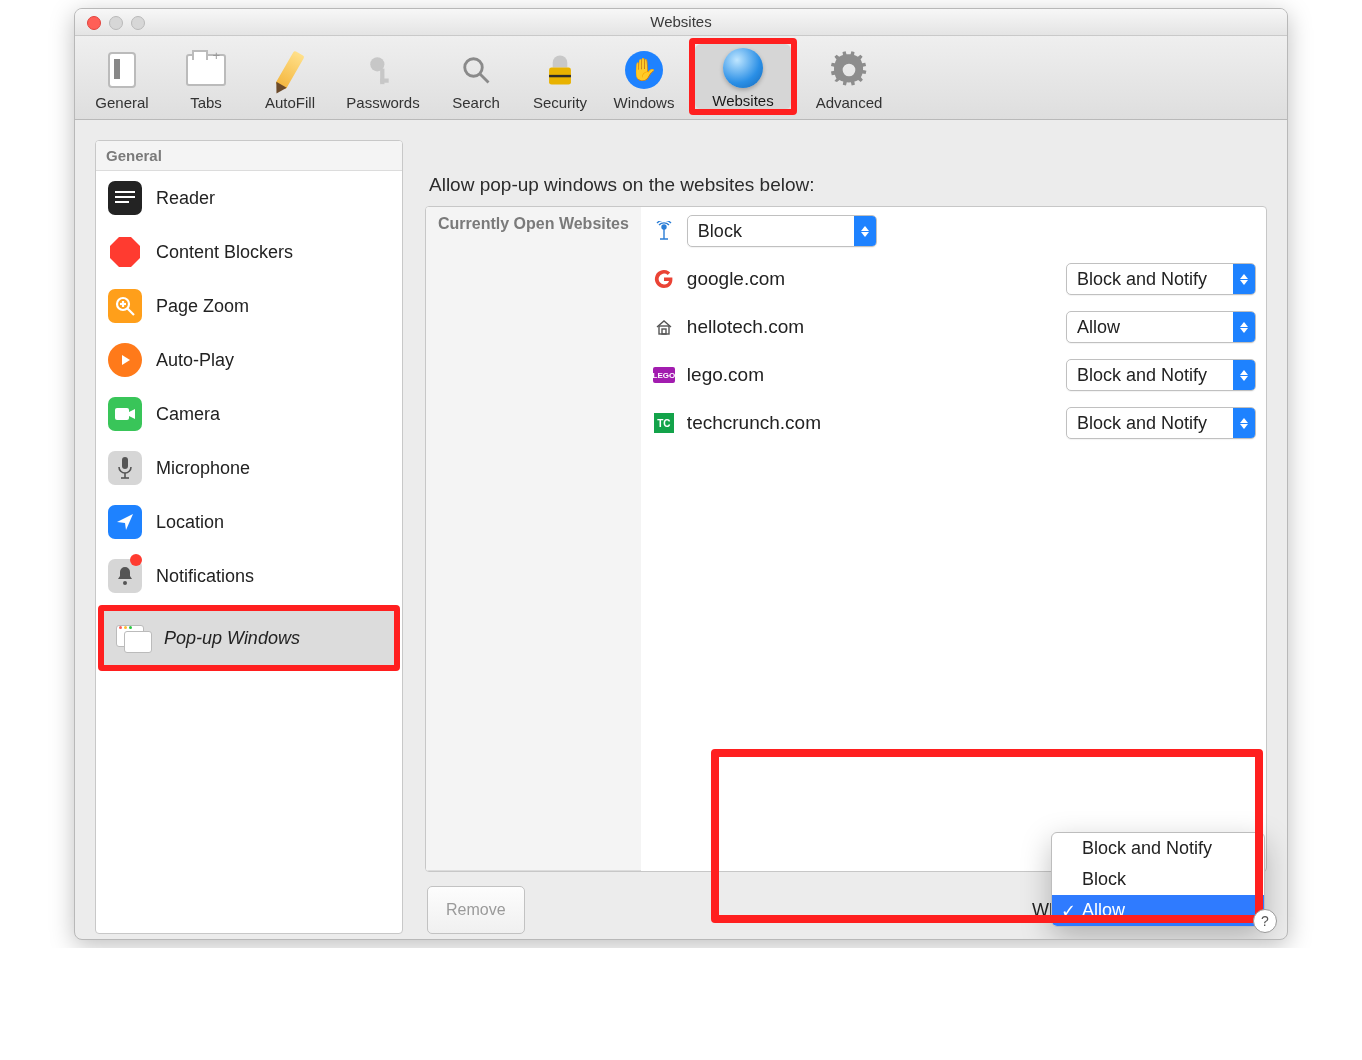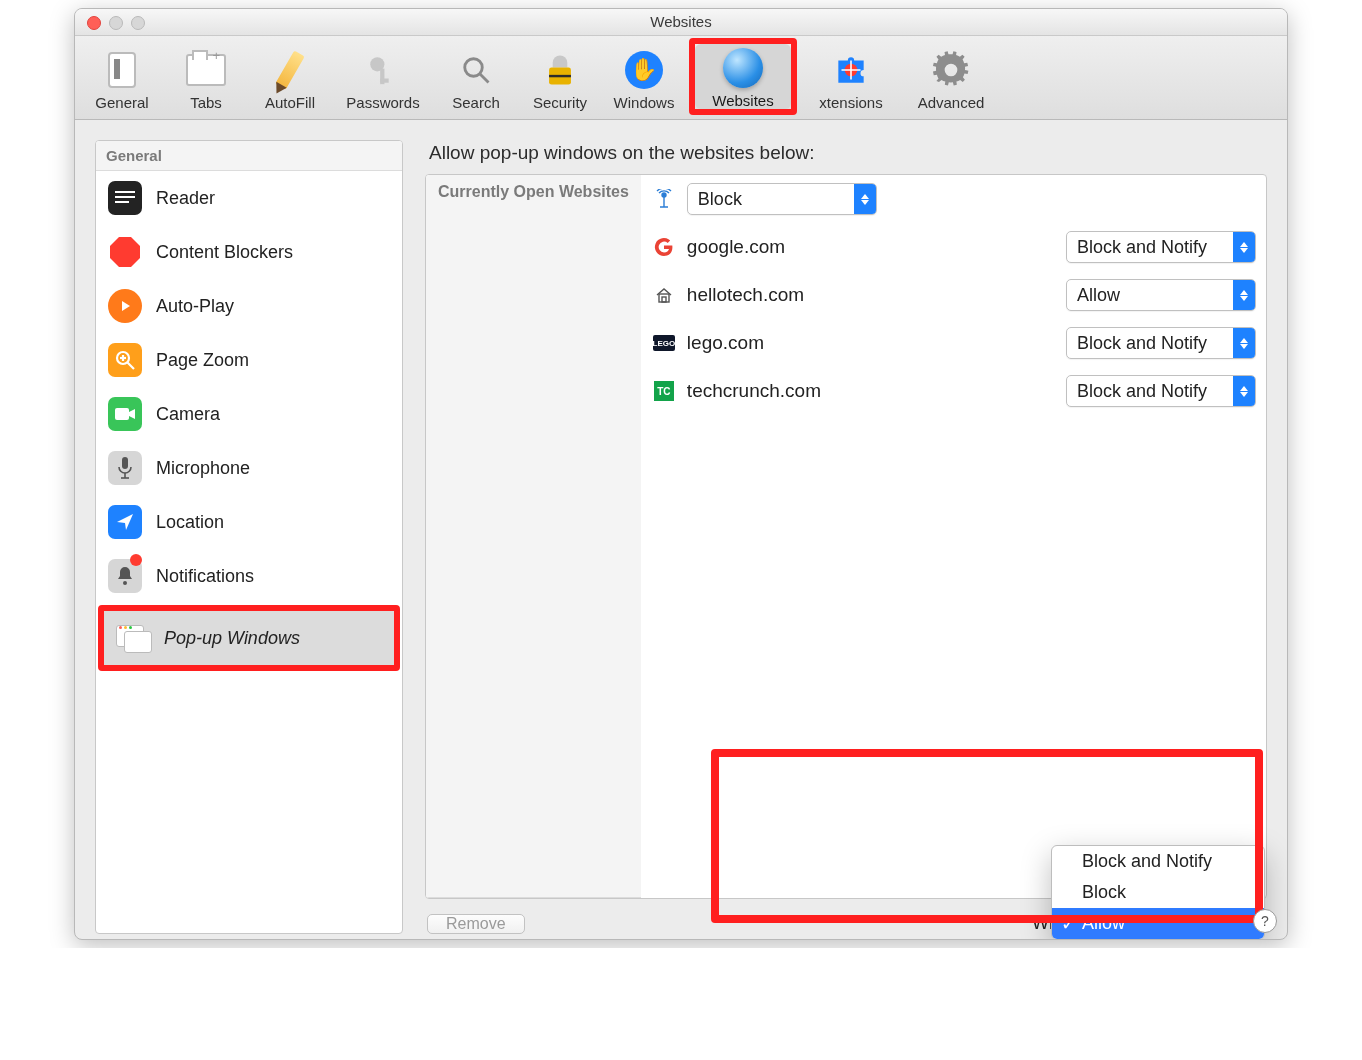--- a/index.html
+++ b/index.html
@@ -22,37 +22,37 @@
 
   .body{display:flex;padding:20px 20px 12px 20px;gap:22px;height:calc(100% - 26px - 88px - 22px);}
   .sidebar{width:306px;background:#fff;border:1px solid #c8c8c8;border-radius:4px;overflow:hidden;display:flex;flex-direction:column;}
   .side-head{font-size:15px;font-weight:600;color:#7a7a7a;padding:6px 10px;border-bottom:1px solid #dcdcdc;background:#f4f4f4;}
   .s-item{display:flex;align-items:center;gap:14px;padding:10px 12px;font-size:18px;color:#222;position:relative;}
   .s-item .sicon{width:34px;height:34px;border-radius:7px;display:flex;align-items:center;justify-content:center;font-size:18px;color:#fff;flex:0 0 34px;}
   .s-item.sel{background:#dcdcdc;}
   .side-redbox{margin:2px 2px 0 2px;font-style:italic;}
   .badge{position:absolute;width:12px;height:12px;background:#ff3b30;border-radius:50%;top:5px;left:34px;}
 
-  .main{flex:1;display:flex;flex-direction:column;}
+  .main{flex:1;display:flex;flex-direction:column;margin-top:32px;}
   .main-title{font-size:19px;color:#2c2c2c;margin:2px 2px 10px 4px;}
   .list-wrap{flex:1;border:1px solid #c7c7c7;border-radius:4px;background:#fff;overflow:hidden;display:flex;flex-direction:row;}
   .list-head{font-size:16px;font-weight:600;color:#7a7a7a;background:#f4f4f4;border-bottom:1px solid #dcdcdc;padding:8px 12px;}
   .rows{flex:1;overflow:auto;}
   .row{display:flex;align-items:center;padding:8px 10px 8px 12px;gap:12px;font-size:19px;color:#222;}
   .row .favicon{width:22px;height:22px;flex:0 0 22px;border-radius:3px;display:flex;align-items:center;justify-content:center;font-size:12px;font-weight:bold;}
   .row .site{flex:1;}
   .selectbox{display:flex;align-items:center;justify-content:space-between;min-width:188px;border:1px solid #c0c0c0;border-radius:5px;background:#fff;font-size:18px;color:#222;box-shadow:0 1px 1px rgba(0,0,0,.05);height:30px;}
   .selectbox .sval{padding:0 10px;}
   .selectbox .knob{width:22px;height:100%;background:#1e82ff;border-radius:0 4px 4px 0;display:flex;flex-direction:column;align-items:center;justify-content:center;gap:1px;}
   .knob .tri{width:0;height:0;border-left:4px solid transparent;border-right:4px solid transparent;}
   .knob .up{border-bottom:5px solid #fff;}
   .knob .dn{border-top:5px solid #fff;}
 
   .footer{display:flex;align-items:center;justify-content:space-between;padding:14px 2px 0 2px;}
-  .btn{background:linear-gradient(#fdfdfd,#f0f0f0);border:1px solid #c2c2c2;border-radius:5px;padding:0 18px;font-size:16px;color:#9a9a9a;}
+  .btn{background:linear-gradient(#fdfdfd,#f0f0f0);border:1px solid #c2c2c2;border-radius:5px;padding:14px 18px;font-size:16px;color:#9a9a9a;}
   .footer-right{display:flex;align-items:center;gap:10px;font-size:18px;color:#222;position:relative;}
   .menu{position:absolute;right:0;bottom:-6px;width:212px;background:#fff;border:1px solid #bdbdbd;border-radius:6px;box-shadow:0 10px 30px rgba(0,0,0,.25);overflow:hidden;}
   .menu .mitem{padding:5px 14px 5px 30px;font-size:18px;color:#222;position:relative;}
   .menu .mitem.sel{background:#2f7bff;color:#fff;}
   .menu .mitem.sel::before{content:"✓";position:absolute;left:9px;}
   .big-red-footer{position:absolute;border:8px solid #ff1f1f;border-radius:4px;pointer-events:none;}
   .help{position:absolute;right:10px;bottom:6px;width:22px;height:22px;border:1px solid #999;border-radius:50%;display:flex;align-items:center;justify-content:center;font-size:14px;color:#555;background:#fff;}
 
   
   .ic-general{border:2px solid #bbb;border-radius:4px;position:relative;width:24px;height:32px;background:#fff;}
@@ -157,30 +157,20 @@
       <div class="tlabel">Windows</div>
     </div>
     <div class="red-box">
       <div class="titem active" style="width:92px">
         <div class="ticon">
             <div class="ic-globe"></div>
           </div>
         <div class="tlabel">Websites</div>
       </div>
     </div>
-    <div class="titem" style="width:96px">
-      <div class="ticon">
-        <svg class="ic-puzzle" viewBox="0 0 24 24">
-            <path fill="#1e82ff" d="M4 6h6a2 2 0 114 0h6v6a2 2 0 100 4v4H4z"></path>
-            <circle cx="12" cy="12" r="4" fill="#ff3b30"></circle>
-            <path d="M12 6l0 12M6 12l12 0" stroke="#fff" stroke-width="1"></path>
-          </svg>
-      </div>
-      <div class="tlabel">xtensions</div>
-    </div>
     <div class="titem" style="width:92px">
       <div class="ticon">
         <svg class="ic-gear" viewBox="0 0 24 24" fill="#8d8d8d">
             <path d="M12 8a4 4 0 100 8 4 4 0 000-8zm9 4l2 .5-.5 2-2-.3a9 9 0 01-1 2.4l1.3 1.6-1.4 1.4-1.6-1.3a9 9 0 01-2.4 1l.3 2-2 .5-.5-2a9 9 0 01-2.6 0l-.5 2-2-.5.3-2a9 9 0 01-2.4-1l-1.6 1.3L2.8 19l1.3-1.6a9 9 0 01-1-2.4l-2 .3L.6 13l2-.5a9 9 0 010-2.6l-2-.5.5-2 2 .3a9 9 0 011-2.4L2.8 3.7l1.4-1.4L5.8 3.6a9 9 0 012.4-1l-.3-2 2-.5.5 2a9 9 0 012.6 0l.5-2 2 .5-.3 2a9 9 0 012.4 1l1.6-1.3 1.4 1.4-1.3 1.6a9 9 0 011 2.4l2-.3.5 2-2 .5a9 9 0 010 2.6z"></path>
           </svg>
       </div>
       <div class="tlabel">Advanced</div>
     </div>
   </div>
 
@@ -196,39 +186,39 @@
               <rect width="14" height="2" y="11" fill="#fff"></rect>
             </svg>
         </div>
         <span>Reader</span>
       </div>
       <div class="s-item">
         <div class="sicon cb">
             <div class="octagon"></div>
           </div>
         <span>Content Blockers</span>
-      </div>
-      <div class="s-item">
-        <div class="sicon play">
-          <svg width="14" height="14" viewBox="0 0 14 14">
-              <path fill="#fff" d="M4 2l8 5-8 5z"></path>
-            </svg>
-        </div>
-        <span>Auto-Play</span>
       </div>
       <div class="s-item">
         <div class="sicon zoom">
           <svg width="22" height="22" viewBox="0 0 22 22" fill="none" stroke="#fff" stroke-width="2.2">
               <circle cx="9" cy="9" r="6"></circle>
               <line x1="13" y1="13" x2="20" y2="20"></line>
               <line x1="9" y1="6" x2="9" y2="12"></line>
               <line x1="6" y1="9" x2="12" y2="9"></line>
             </svg>
         </div>
         <span>Page Zoom</span>
+      </div>
+      <div class="s-item">
+        <div class="sicon play">
+          <svg width="14" height="14" viewBox="0 0 14 14">
+              <path fill="#fff" d="M4 2l8 5-8 5z"></path>
+            </svg>
+        </div>
+        <span>Auto-Play</span>
       </div>
       <div class="s-item">
         <div class="sicon cam">
           <svg width="22" height="16" viewBox="0 0 22 16" fill="#fff">
               <rect x="1" y="2" width="14" height="12" rx="2"></rect>
               <path d="M15 6l6-3v10l-6-3z"></path>
             </svg>
         </div>
         <span>Camera</span>
       </div>
@@ -328,21 +318,21 @@
               <div class="selectbox">
                 <span class="sval">Allow</span>
                 <span class="knob">
                   <span class="tri up"></span>
                   <span class="tri dn"></span>
                 </span>
               </div>
             </div>
             <div class="row">
               <div class="favicon">
-                <div style="width:22px;height:16px;background:#0f172a;color:#fff;font-size:8px;font-weight:bold;display:flex;align-items:center;justify-content:center;border-radius:2px;">LEGO</div>
+                <div style="width:22px;height:16px;background:#a21caf;color:#fff;font-size:8px;font-weight:bold;display:flex;align-items:center;justify-content:center;border-radius:2px;">LEGO</div>
               </div>
               <div class="site">lego.com</div>
               <div class="selectbox">
                 <span class="sval">Block and Notify</span>
                 <span class="knob">
                   <span class="tri up"></span>
                   <span class="tri dn"></span>
                 </span>
               </div>
             </div>

